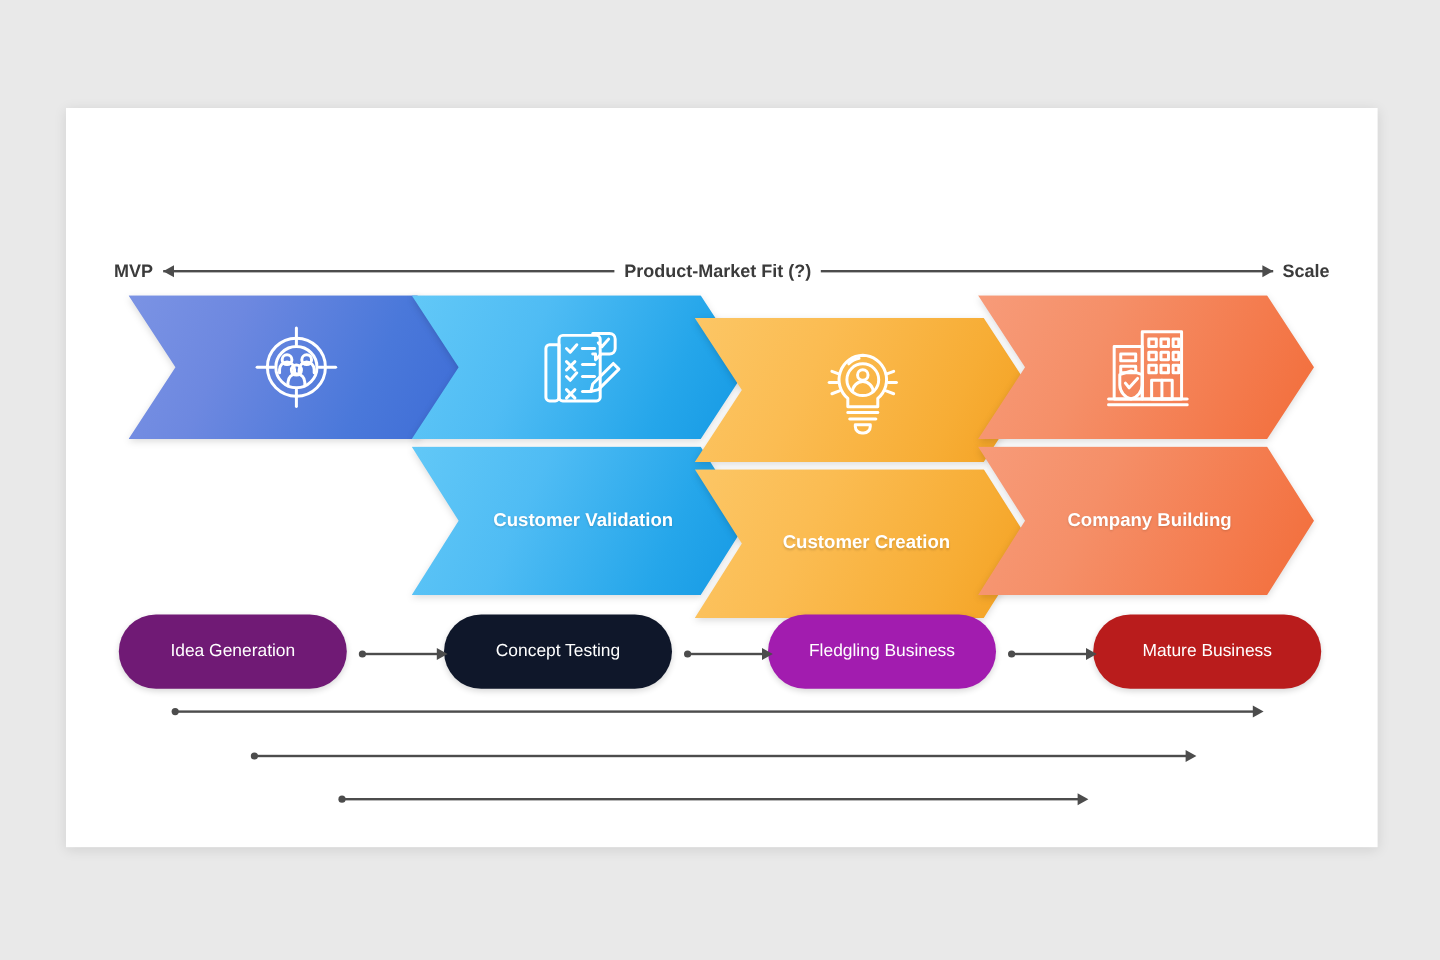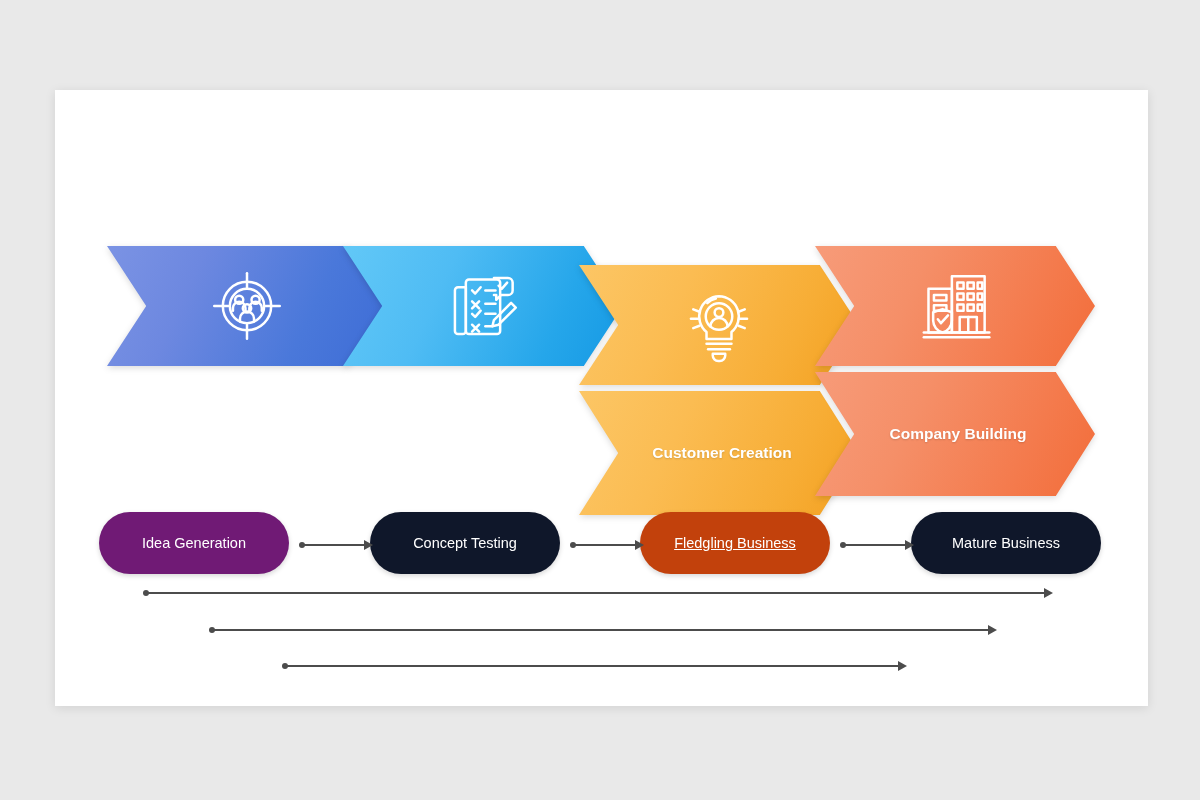--- a/index.html
+++ b/index.html
@@ -173,22 +173,22 @@
     display: flex;
     align-items: center;
     justify-content: center;
     color: #ffffff;
     font-size: 14.5px;
     font-weight: 400;
     box-shadow: 0 2px 5px rgba(0,0,0,0.16);
   }
   .pill:nth-of-type(1) { left: 44px;  background: #701a75; }
   .pill:nth-of-type(2) { left: 315px; background: #0f172a; }
-  .pill:nth-of-type(3) { left: 585px; background: #c2410c; text-decoration: underline; }
-  .pill:nth-of-type(4) { left: 856px; background: #0f172a; justify-content: center; }
+  .pill:nth-of-type(3) { left: 585px; background: #a21caf; }
+  .pill:nth-of-type(4) { left: 856px; background: #b91c1c; justify-content: center; }
 
   .connector {
     position: absolute;
     top: 28px;
     width: 74px;
     height: 10px;
   }
   .connector:nth-of-type(5) { left: 244px; }
   .connector:nth-of-type(6) { left: 515px; }
   .connector:nth-of-type(7) { left: 785px; }
@@ -250,20 +250,33 @@
   .tl-arrow:nth-of-type(1) { left: 88px;  top: 0px;  width: 910px; }
   .tl-arrow:nth-of-type(2) { left: 154px; top: 37px; width: 788px; }
   .tl-arrow:nth-of-type(3) { left: 227px; top: 73px; width: 625px; }
 </style>
 </head>
 <body>
 
 <div id="slide-card">
 
 
+  <div id="axis-row">
+    <span class="axis-label">MVP</span>
+    <span class="axis-line">
+      <span class="head left"></span>
+      <span class="bar"></span>
+    </span>
+    <span class="axis-label">Product-Market Fit (?)</span>
+    <span class="axis-line">
+      <span class="bar"></span>
+      <span class="head right"></span>
+    </span>
+    <span class="axis-label">Scale</span>
+  </div>
 
   <div id="chevron-band">
 
     <div class="chev-col">
       <div class="chev-top">
         <div class="shape g-blue"></div>
         <div class="chev-icon">
           <svg width="78" height="78" viewBox="0 0 100 100" fill="none" stroke="#ffffff" stroke-width="3.2" stroke-linecap="round">
             <circle cx="50" cy="50" r="31"></circle>
             <circle cx="50" cy="50" r="22"></circle>
@@ -295,20 +308,24 @@
             <line x1="53" y1="47" x2="66" y2="47"></line>
             <path d="M36 60 l4 4 l7 -8"></path>
             <line x1="53" y1="60" x2="66" y2="60"></line>
             <path d="M36 74 l9 9 M45 74 l-9 9"></path>
             <line x1="53" y1="76" x2="62" y2="76"></line>
             <path d="M64 14 h18 a6 6 0 0 1 6 6 v10 a6 6 0 0 1 -6 6 h-9 l-6 6 v-6 h-3"></path>
             <path d="M70 24 l4 4 l7 -8"></path>
             <path d="M86 46 l6 6 l-22 22 l-8 2 l2 -8 z"></path>
           </svg>
         </div>
+      </div>
+      <div class="chev-bot">
+        <div class="shape g-cyan"></div>
+        <div class="chev-label">Customer Validation</div>
       </div>
     </div>
 
     <div class="chev-col">
       <div class="chev-top">
         <div class="shape g-yellow"></div>
         <div class="chev-icon">
           <svg width="78" height="78" viewBox="0 0 100 100" fill="none" stroke="#ffffff" stroke-width="3.2" stroke-linecap="round" stroke-linejoin="round">
             <path d="M50 13 a26 26 0 0 1 16 46 v9 h-32 v-9 a26 26 0 0 1 16 -46 z"></path>
             <line x1="34" y1="74" x2="66" y2="74"></line>

